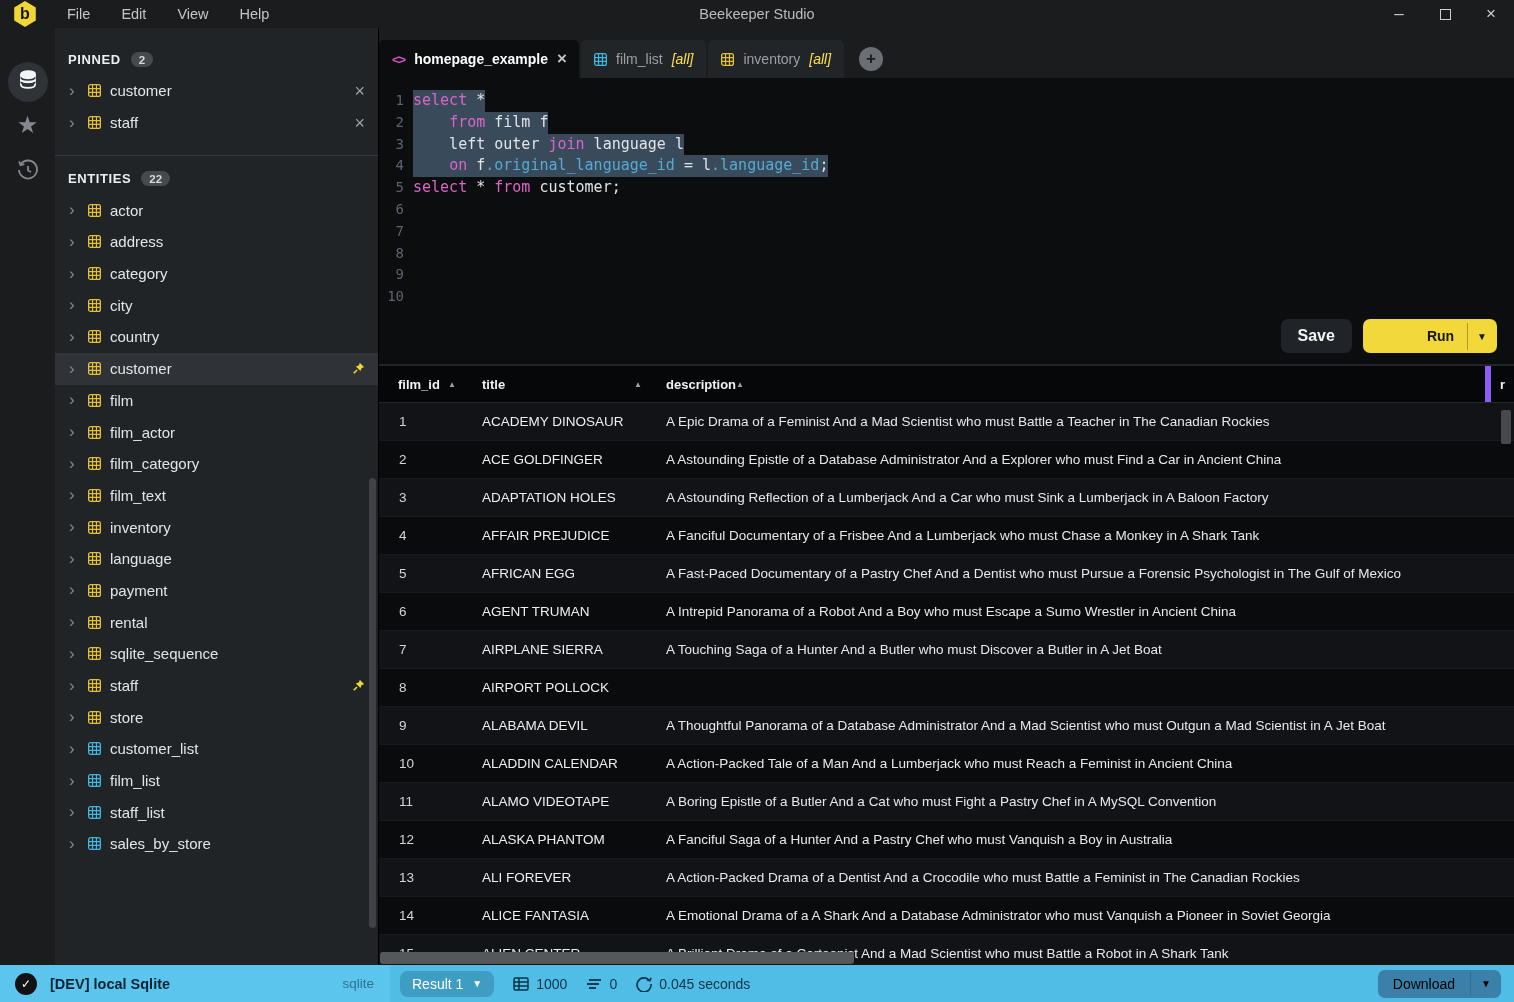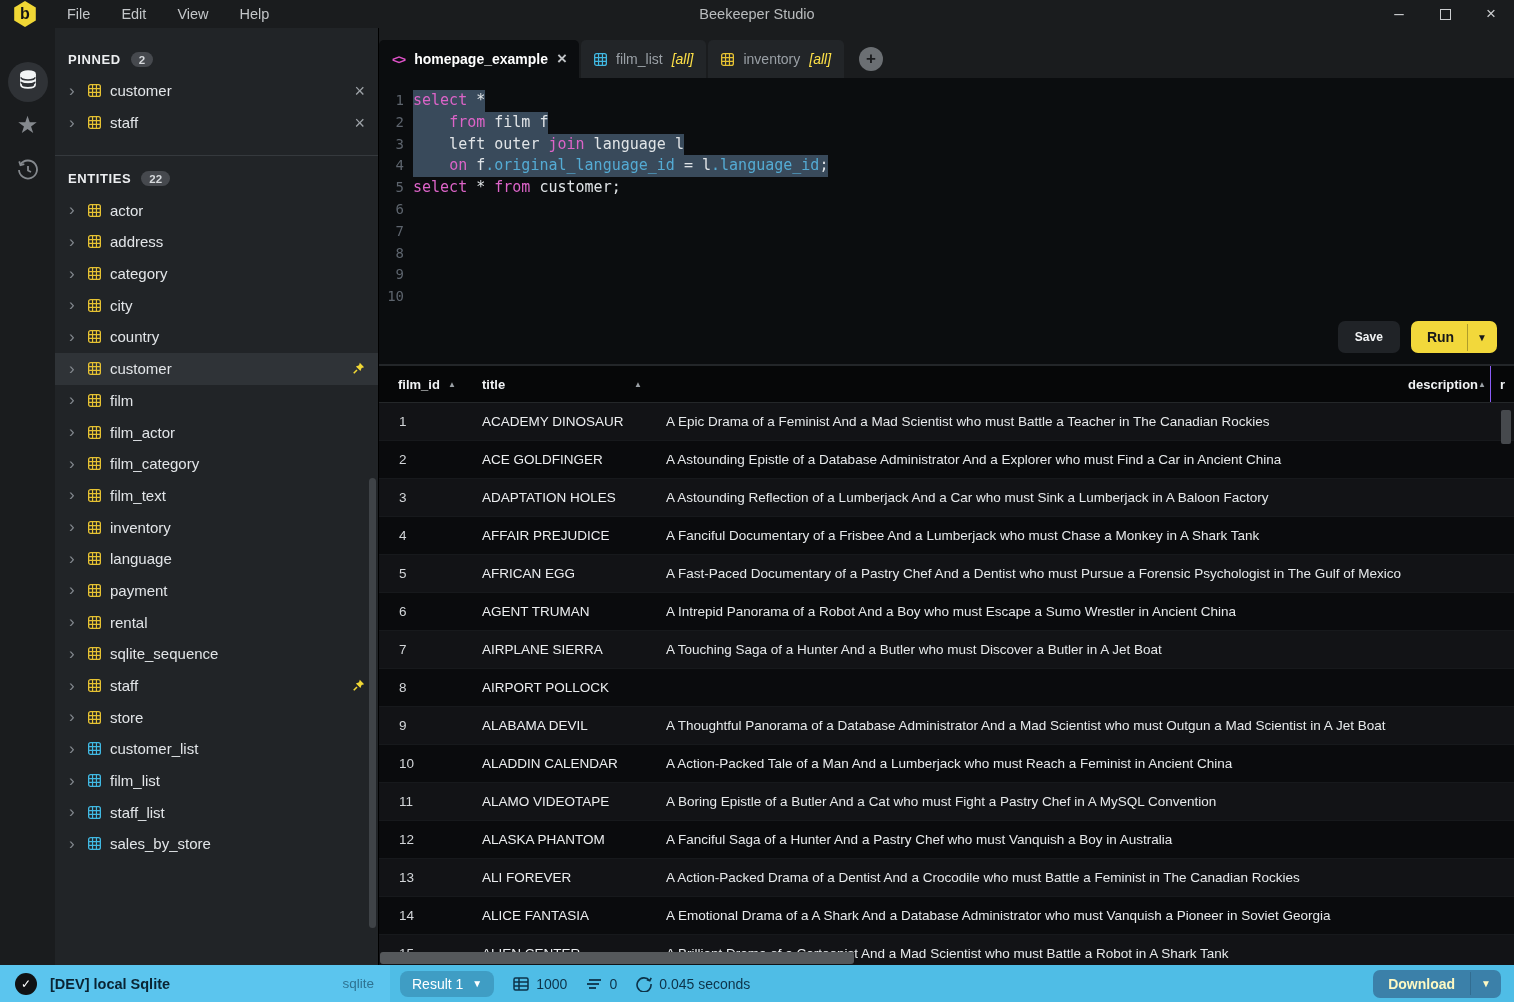--- a/index.html
+++ b/index.html
@@ -69,32 +69,32 @@
 
   
   .editor { height:288px; flex:none; position:relative; font-family:"DejaVu Sans Mono",monospace; font-size:15px; border-bottom:2px solid #232629; }
   .codewrap { padding-top:12px; }
   .cline { display:flex; height:21.8px; line-height:21.8px; }
   .gut { width:34px; flex:none; text-align:right; padding-right:9px; color:#5d646d; font-size:14px; }
   .ctext { white-space:pre; color:#e0e4e7; }
   .cline.sel .ctext { background:#394a5b; }
   .tk-k { color:#dc64c8; } .tk-f { color:#54abd4; }
   .actions { position:absolute; right:17px; bottom:11px; display:flex; gap:11px; }
-  .btn-save { background:#202327; color:#f2f4f5; font-weight:700; font-size:12px; border-radius:7px; padding:8px 17px; cursor:pointer; font-family:"Liberation Sans",sans-serif; }
-  .btn-run { background:#f2d83b; color:#17181a; font-weight:700; font-size:14px; border-radius:7px; display:flex; align-items:center; cursor:pointer; font-family:"Liberation Sans",sans-serif; }
+  .btn-save { background:#202327; color:#f2f4f5; font-weight:700; font-size:16px; border-radius:7px; padding:8px 17px; cursor:pointer; font-family:"Liberation Sans",sans-serif; }
+  .btn-run { background:#f2d83b; color:#17181a; font-weight:700; font-size:14px; border-radius:7px; display:flex; align-items:center; cursor:pointer; font-family:"Liberation Sans",sans-serif;padding-left:48px; }
   .btn-run .run-main { padding:8px 13px 8px 16px; }
   .btn-run .run-caret { padding:8px 10px 8px 9px; border-left:1px solid rgba(0,0,0,.28); font-size:10px; }
 
   
   .results { flex:1; min-height:0; position:relative; display:flex; flex-direction:column; background:#0a0b0d; overflow:hidden; }
   .rhead { height:37px; flex:none; display:flex; align-items:center; background:#060708; border-bottom:1px solid #242729; font-weight:700; font-size:13px; color:#f0f2f4; }
   .hc { display:flex; align-items:center; }
   .hc-id { width:84px; flex:none; padding-left:19px; gap:8px; }
   .hc-title { width:193px; flex:none; padding-left:19px; padding-right:14px; justify-content:space-between; }
-  .hc-desc { flex:1; padding-left:10px; padding-right:4px; justify-content:flex-end; border-right:1px solid #8b5cf6; align-self:stretch; }
+  .hc-desc { flex:1; padding-left:10px; padding-right:4px; justify-content:flex-start; border-right:6px solid #8b5cf6; align-self:stretch; }
   .hc-r { width:23px; flex:none; padding-left:9px; overflow:hidden; }
   .sort { color:#9aa0a5; font-size:8px; }
   .rbody { flex:1; overflow:hidden; }
   .rrow { height:38px; display:flex; align-items:center; font-size:13.5px; border-bottom:1px solid #17191c; }
   .rrow:nth-child(odd) { background:#121316; }
   .rrow:nth-child(even) { background:#0a0b0d; }
   .cell-id { width:84px; flex:none; padding-left:20px; color:#d3d6d9; }
   .cell-title { width:193px; flex:none; padding-left:19px; color:#eceef0; white-space:nowrap; overflow:hidden; }
   .cell-desc { flex:1; padding-left:10px; color:#e6e9eb; white-space:nowrap; overflow:hidden; }
   .vscroll { position:absolute; right:3px; top:44px; width:10px; height:34px; background:#46494d; border-radius:2px; }
@@ -104,21 +104,21 @@
   .statusbar { height:37px; flex:none; display:flex; background:#4fbde6; }
   .sb-left { width:390px; flex:none; background:#5bc5ee; display:flex; align-items:center; gap:13px; padding:0 16px 0 15px; }
   .check { width:22px; height:22px; border-radius:50%; background:#101214; color:#fff; display:grid; place-items:center; font-size:12px; flex:none; }
   .conn-name { font-weight:700; font-size:14.5px; color:#0a2433; white-space:nowrap; }
   .dialect { margin-left:auto; color:#2e7291; font-size:13.5px; }
   .sb-right { flex:1; display:flex; align-items:center; gap:19px; padding:0 13px 0 10px; min-width:0; }
   .result-pill { background:#3f9dc4; border-radius:8px; color:#fff; font-size:14px; display:flex; align-items:center; gap:9px; padding:5px 12px; cursor:pointer; flex:none; }
   .result-pill .caret { font-size:10px; }
   .stat { display:flex; align-items:center; gap:7px; font-size:14px; color:#0d3349; flex:none; }
   .stat svg { display:block; }
-  .download { margin-left:auto; background:#3b80a9; border-radius:7px; color:#fef9c3; font-weight:700; font-size:14px; display:flex; align-items:center; cursor:pointer; flex:none; }
+  .download { margin-left:auto; background:#3b80a9; border-radius:7px; color:#000000; font-weight:400; font-size:14px; display:flex; align-items:center; cursor:pointer; flex:none; }
   .dl-main { padding:6px 15px; }
   .dl-caret { padding:6px 10px; border-left:1px solid #326d91; font-size:10px; }
 </style>
 </head>
 <body>
 
 <div class="window">
 
   <header class="titlebar">
     <div class="logo">

